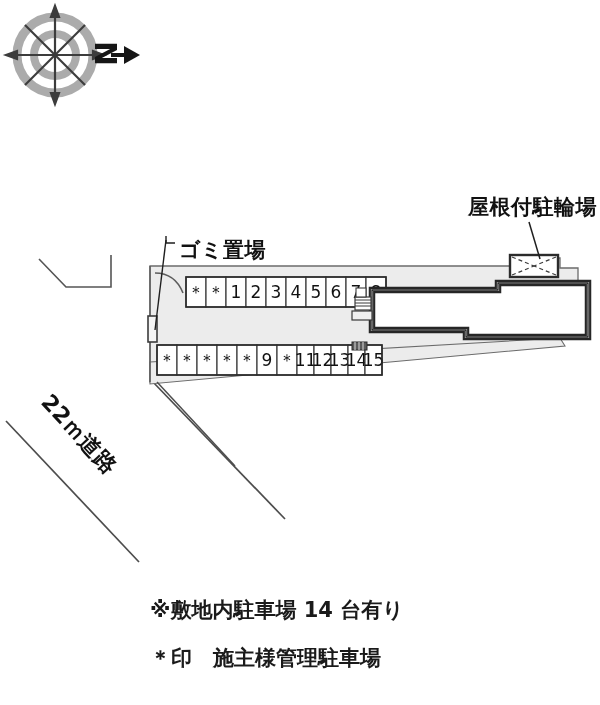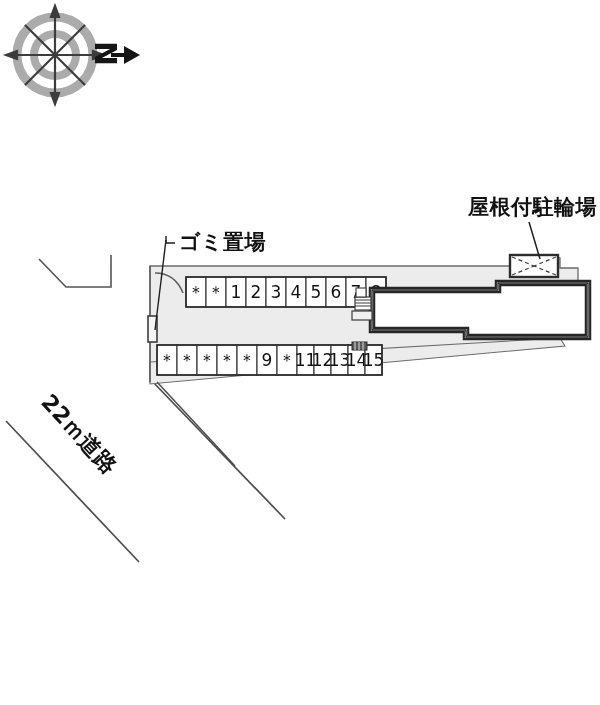--- a/index.html
+++ b/index.html
@@ -36,21 +36,21 @@
     letter-spacing: 0.5px;
   }
   #label-bicycle {
     left: 424px;
     top: 193px;
     font-size: 21px;
     margin-left: 44px;
   }
   #label-gomi {
     left: 179px;
-    top: 228px;
+    top: 236px;
     font-size: 21px;
   }
   #label-road {
     left: 56px;
     top: 388px;
     font-size: 22px;
     transform: rotate(47deg);
     transform-origin: left top;
     font-weight: 700;
   }
@@ -310,14 +310,18 @@
   </svg>
 
   <div class="compass-letter">N</div>
 
   <div class="lbl" id="label-bicycle">屋根付駐輪場</div>
 
   <div class="lbl" id="label-gomi">ゴミ置場</div>
 
   <div class="lbl" id="label-road">22ｍ道路</div>
 
+  <div id="legend">
+    <div class="legend-line">※敷地内駐車場 14 台有り</div>
+    <div class="legend-line">＊印　施主様管理駐車場</div>
+  </div>
 
 </div>
 
 </body></html>

